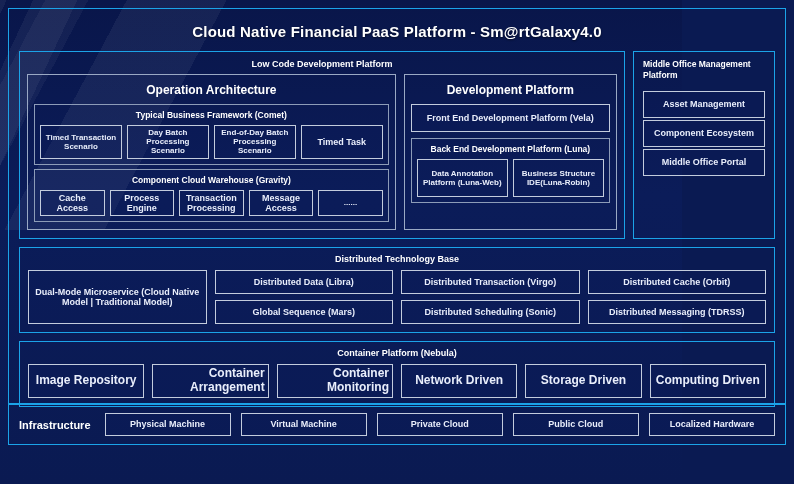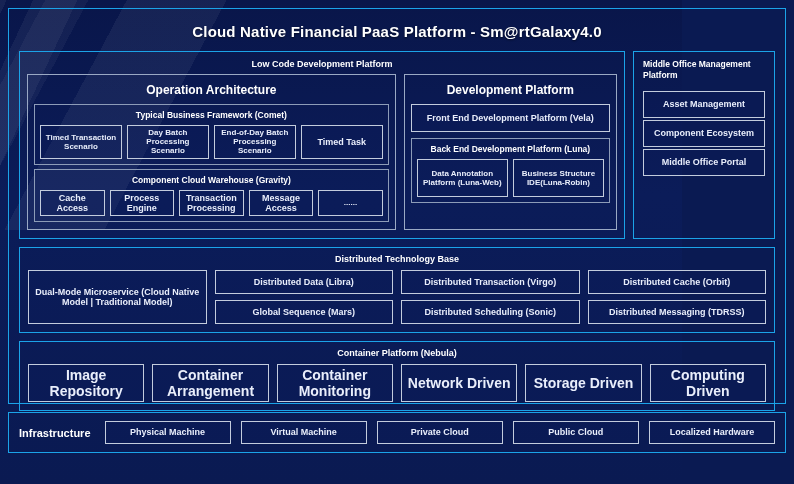--- a/index.html
+++ b/index.html
@@ -144,26 +144,25 @@
     font-weight: 700;
     padding: 2px 0 6px 0;
   }
   .dtb-cols { display: flex; gap: 8px; }
   .dtb-col { flex: 1; display: flex; flex-direction: column; gap: 6px; }
   .dtb-col.single .chip { flex: 1; }
   .dtb-cols .chip { min-height: 24px; font-size: 9px; }
   .dtb-col.single { display: flex; }
 
   .container-row { display: flex; gap: 8px; }
-  .container-row .chip { flex: 1; min-height: 23px; font-size: 14px; }
+  .container-row .chip { flex: 1; min-height: 23px; font-size: 12px; text-align: right; }
 
   
   .infra {
     width: 778px;
-    margin-top: 8px;
     padding: 8px 10px;
     display: flex;
     align-items: center;
     gap: 10px;
   }
   .infra-label {
     color: #ffffff;
     font-size: 11px;
     font-weight: 700;
     white-space: nowrap;

